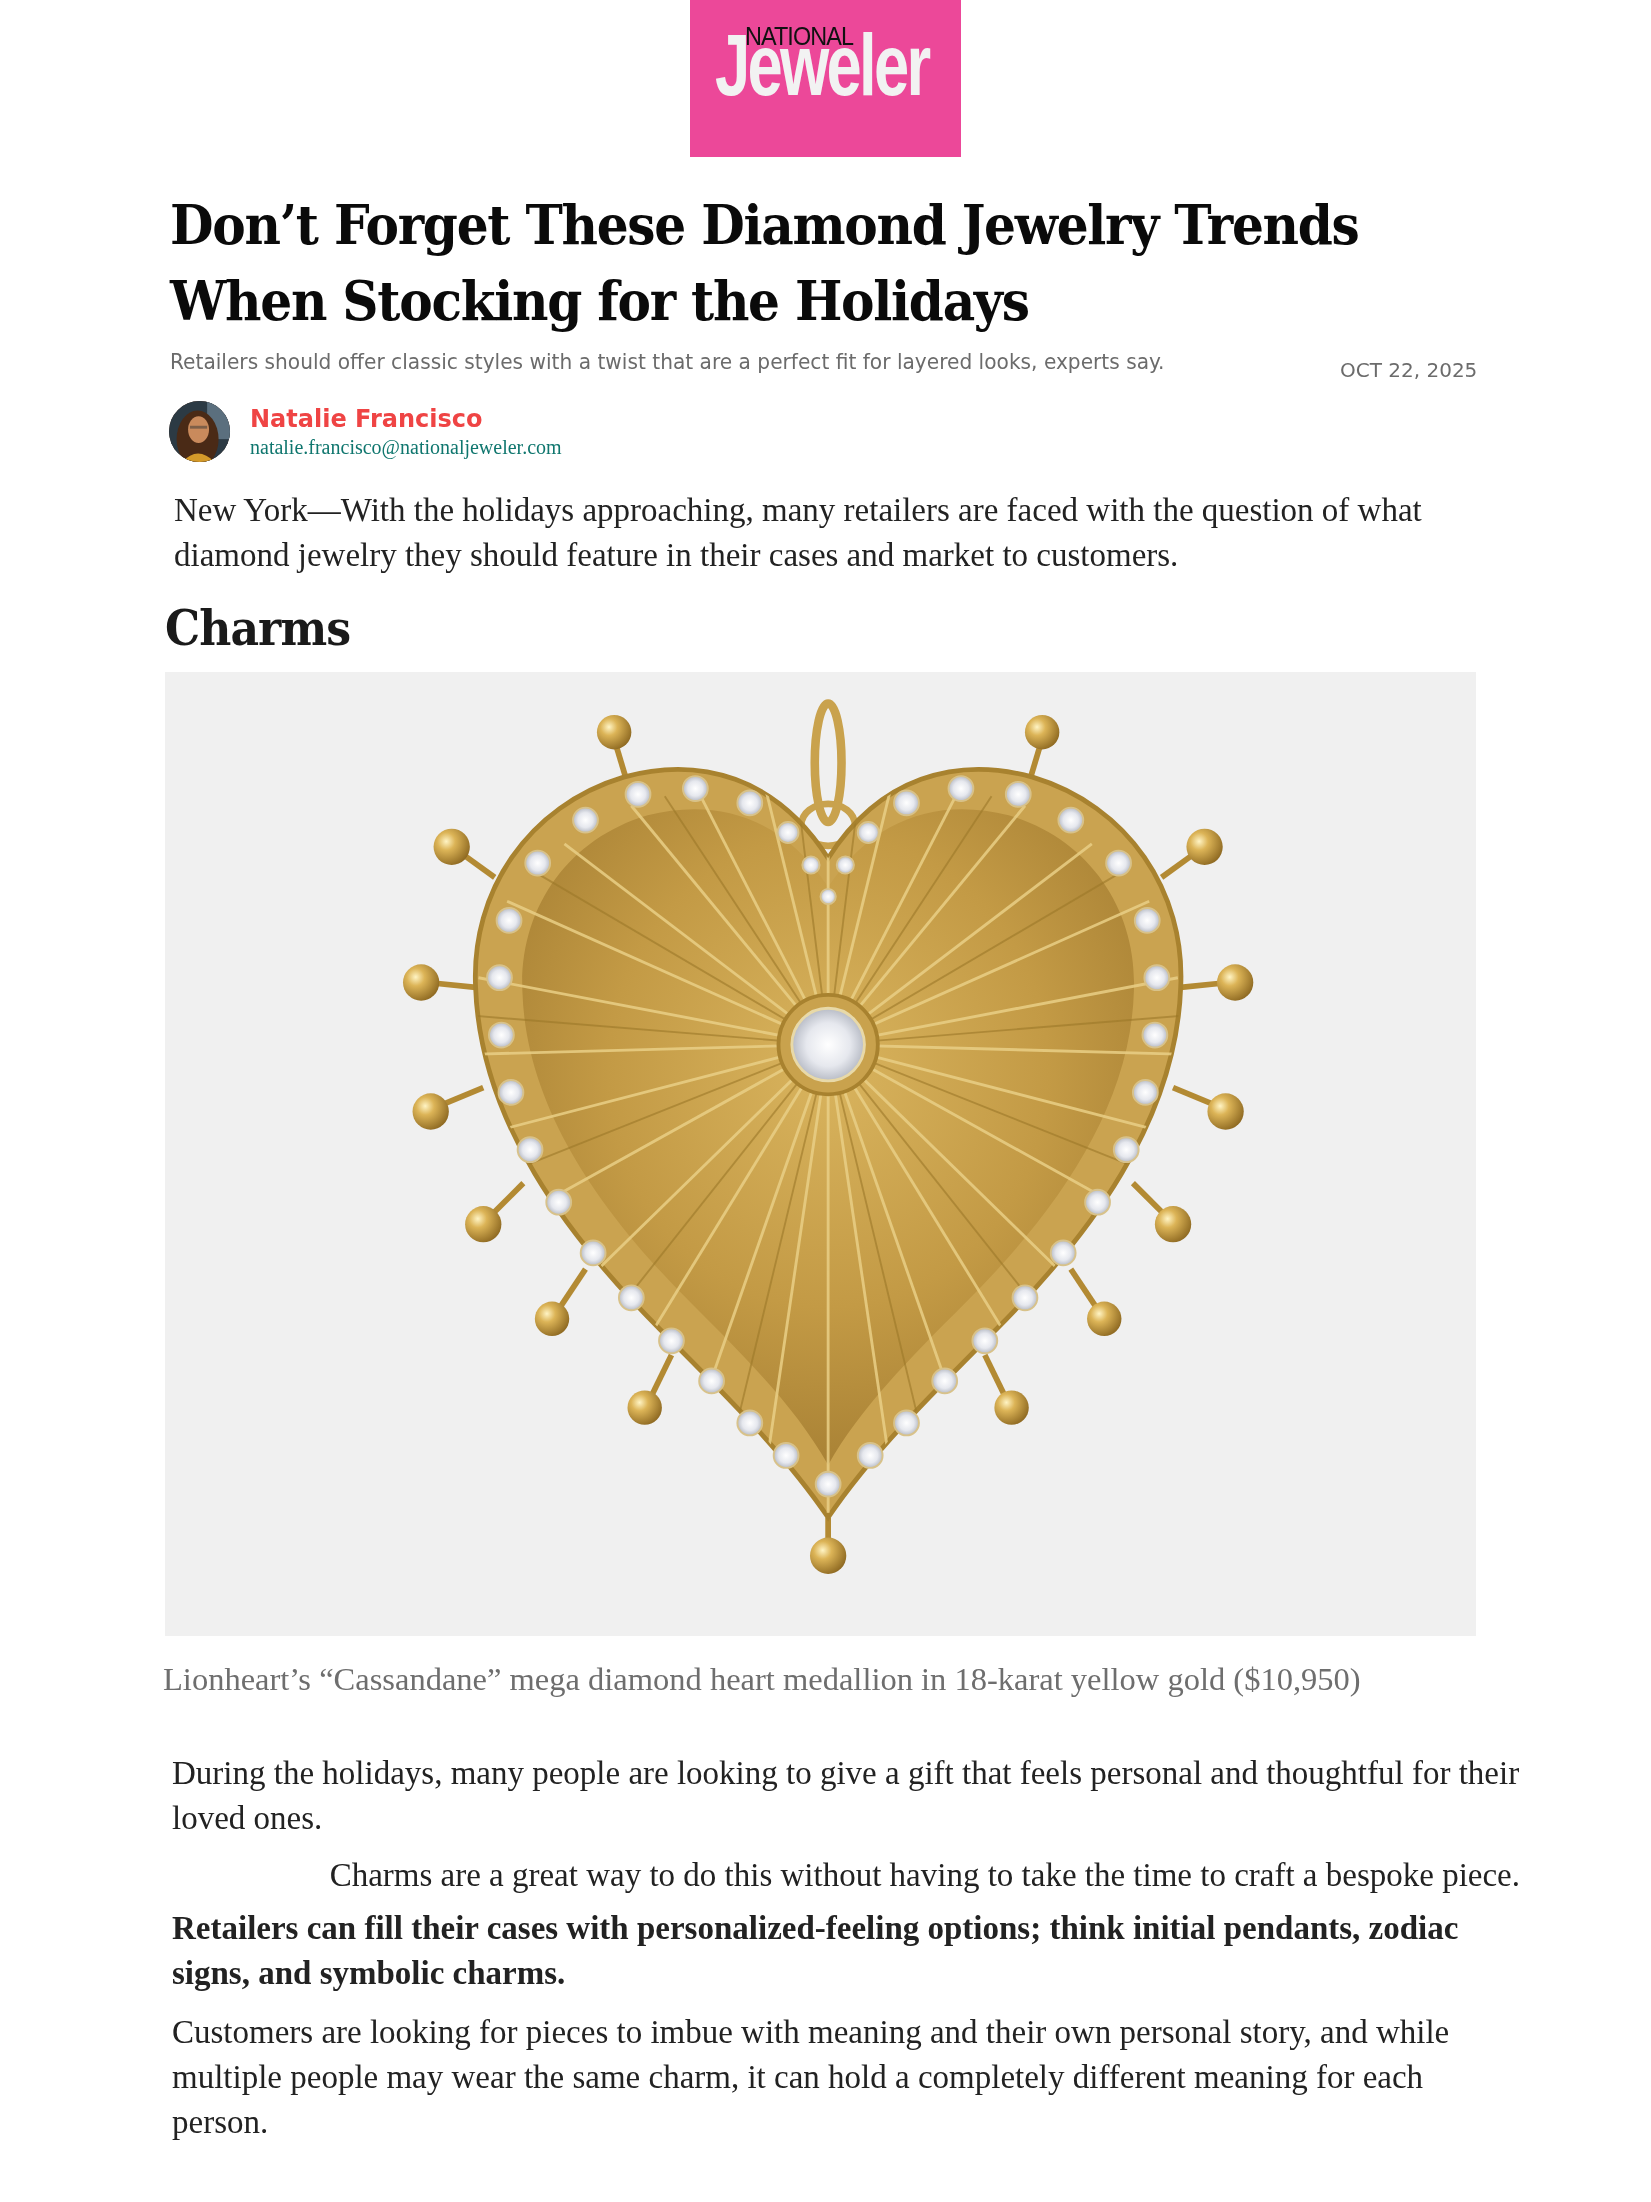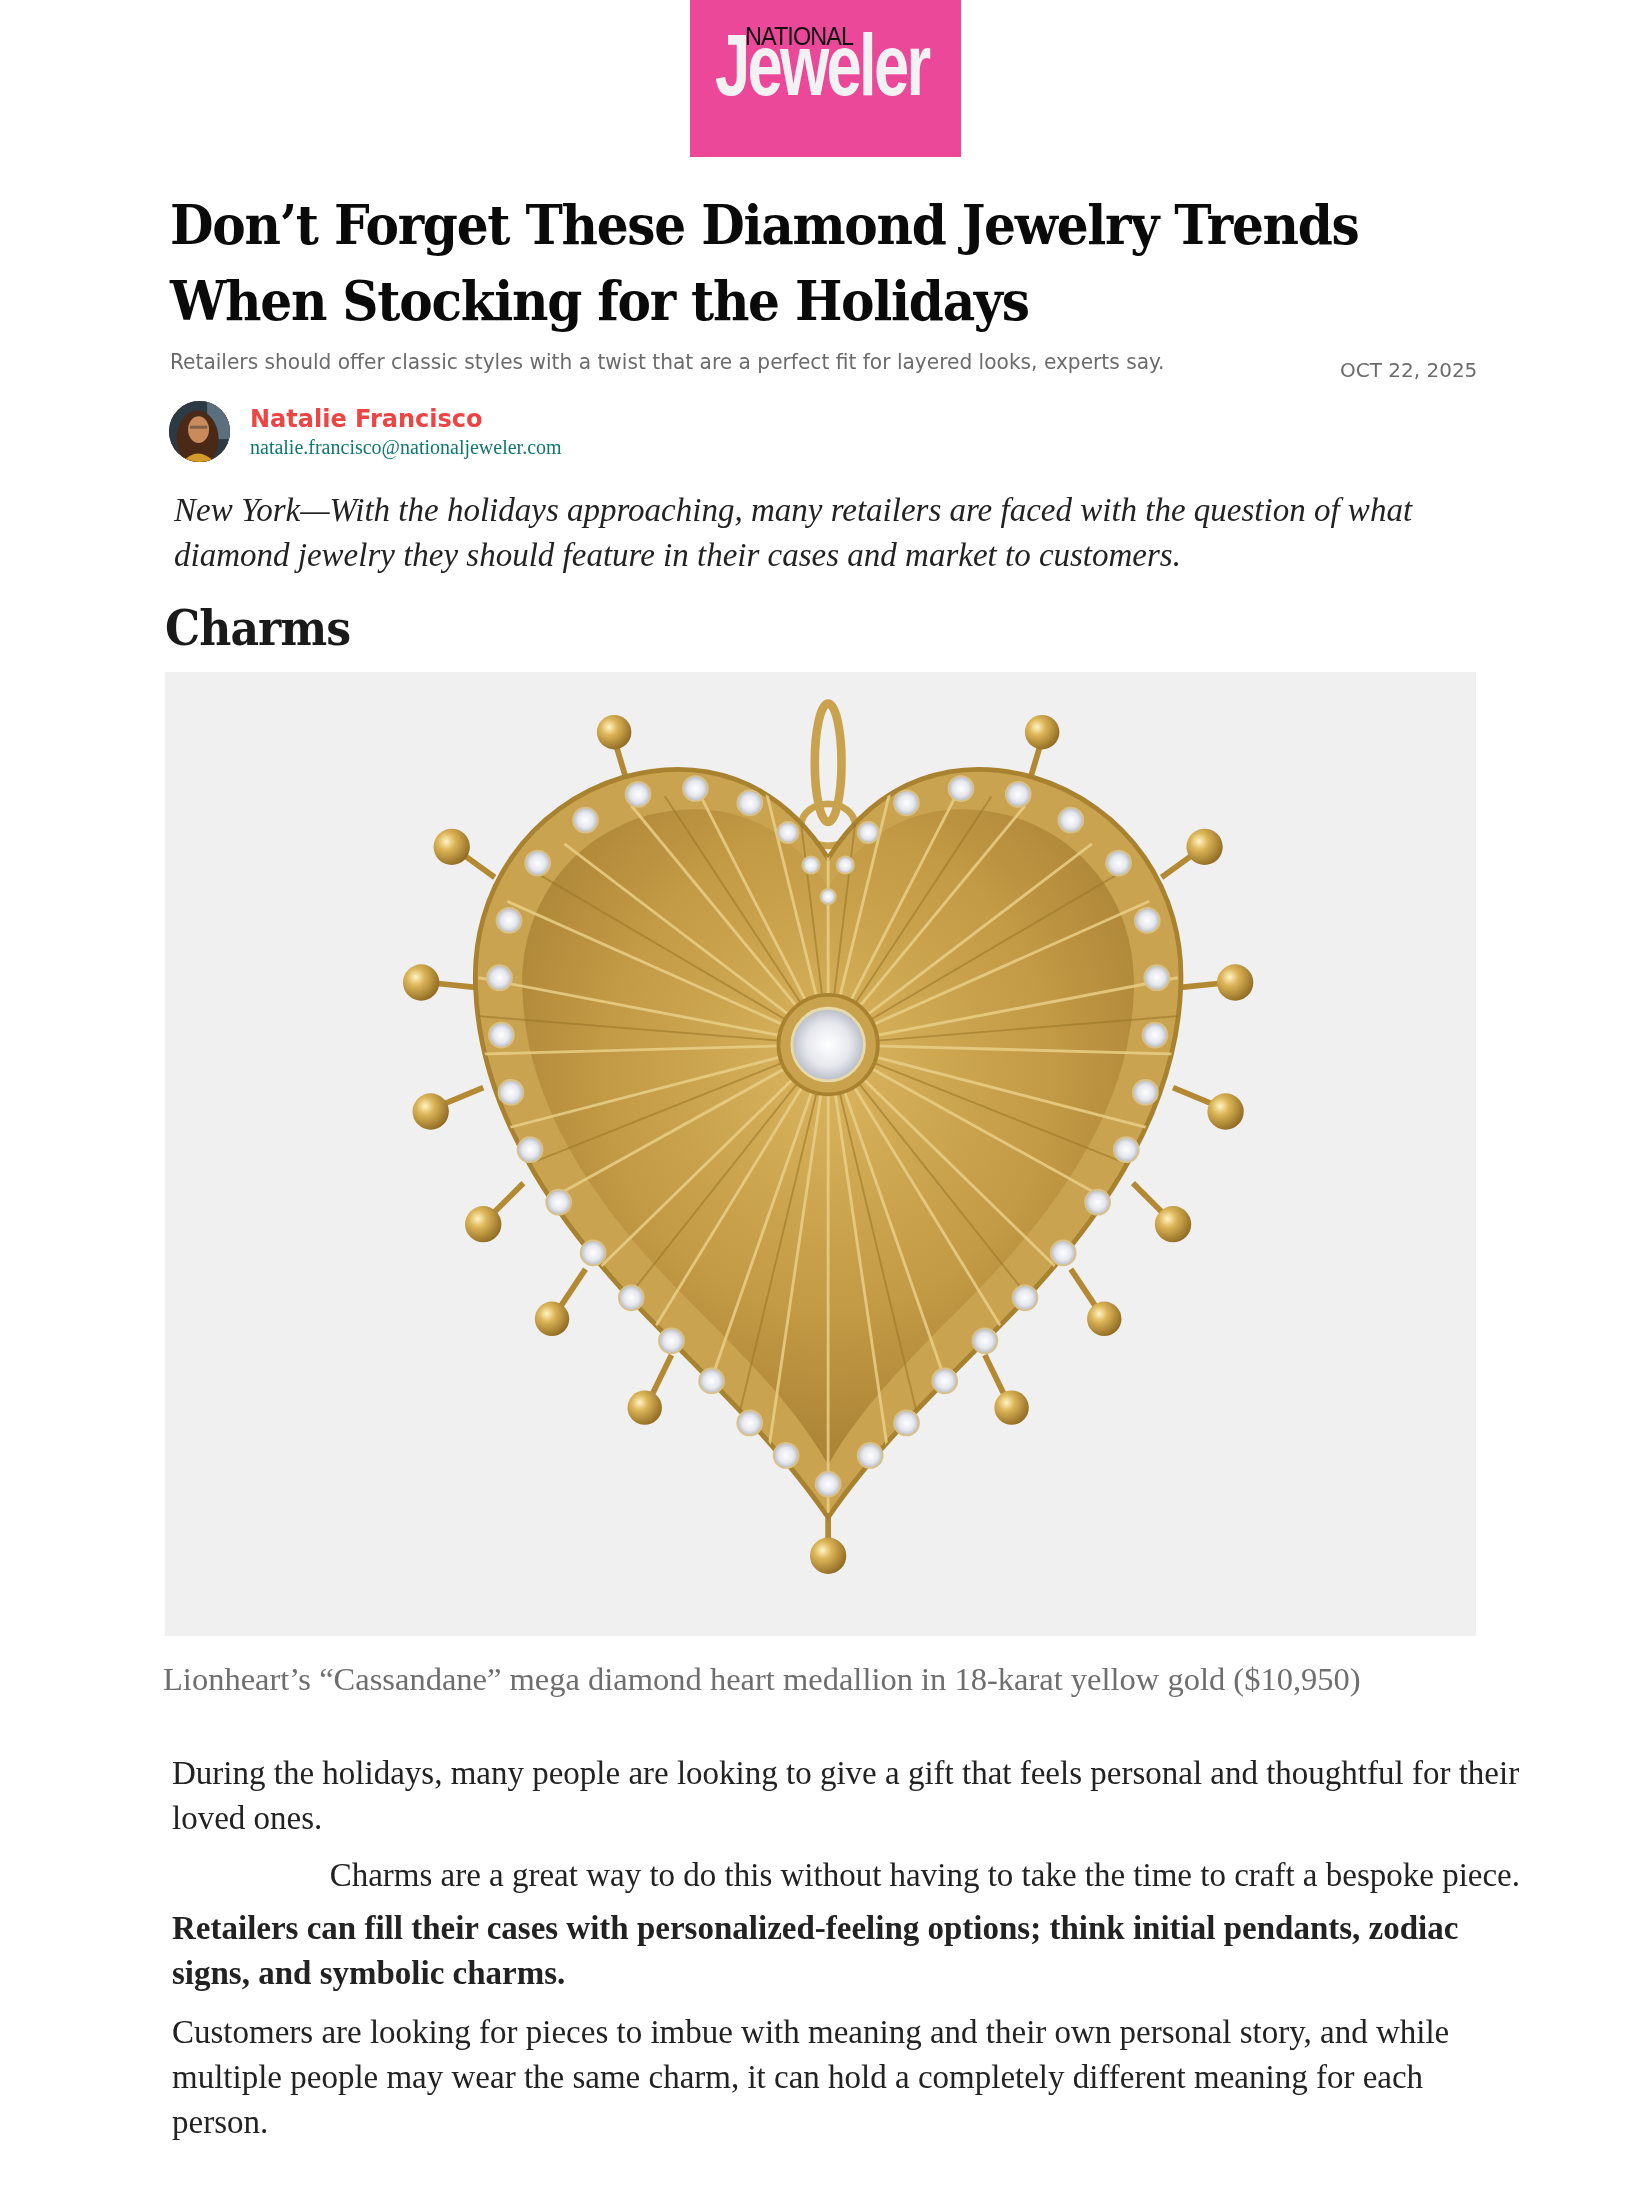--- a/index.html
+++ b/index.html
@@ -52,21 +52,21 @@
     <rect x="40" y="0" width="24" height="40" fill="#5b6f7e"></rect>
     <ellipse cx="30" cy="40" rx="22" ry="30" fill="#4a2a16"></ellipse>
     <ellipse cx="31" cy="30" rx="11" ry="14" fill="#c98a5c"></ellipse>
     <path d="M14 64 Q30 46 48 64 Z" fill="#d49a2a"></path>
     <rect x="22" y="26" width="18" height="3" fill="#333" opacity="0.5"></rect>
   </svg>
 </div>
 <div class="abs author-name">Natalie Francisco</div>
 <div class="abs author-email">natalie.francisco@nationaljeweler.com</div>
 
-<p class="para intro" style="margin:0;font-style:italic;">New York—With the holidays approaching, many retailers are faced with the question of what diamond jewelry they should feature in their cases and market to customers.</p>
+<p class="para intro" style="margin:0;">New York—With the holidays approaching, many retailers are faced with the question of what diamond jewelry they should feature in their cases and market to customers.</p>
 
 <h2 class="abs heading" style="margin:0;">Charms</h2>
 
 <div class="abs image-box">
   <svg viewBox="0 0 1372 1009">
     <defs>
       <radialGradient id="goldFace" cx="50%" cy="40%" r="60%">
         <stop offset="0%" stop-color="#d9b45e"></stop>
         <stop offset="60%" stop-color="#c39a45"></stop>
         <stop offset="100%" stop-color="#a98235"></stop>

